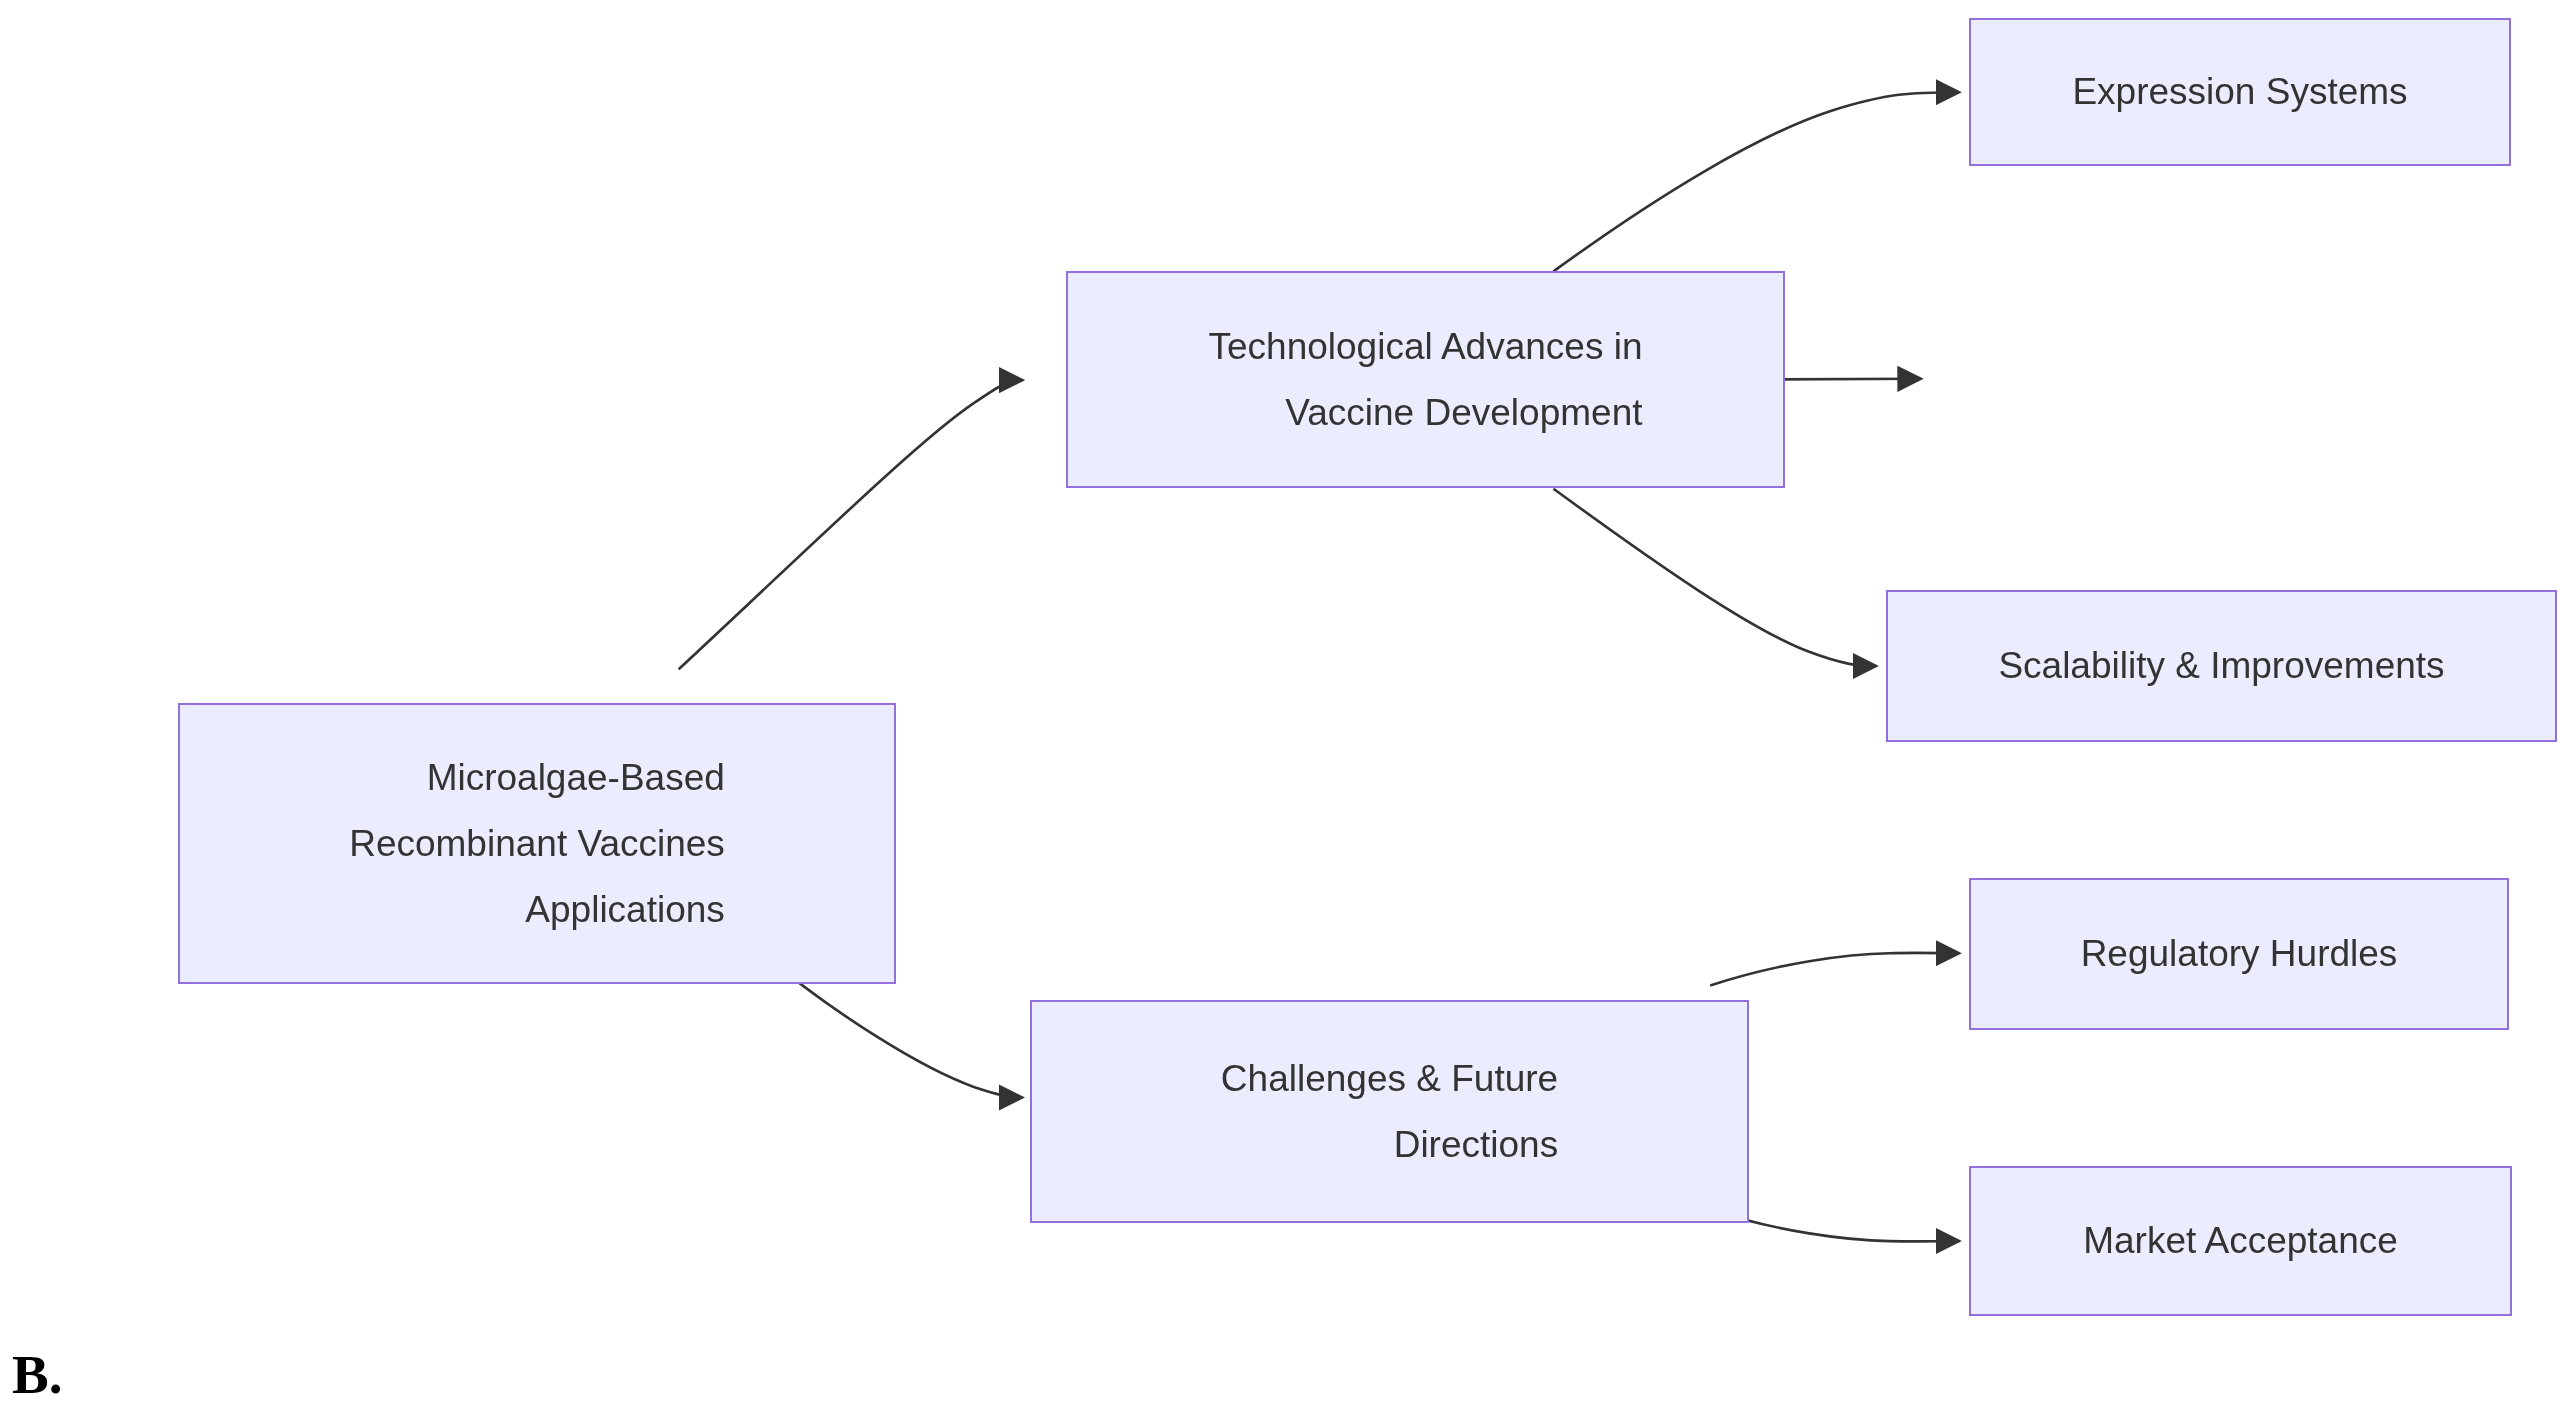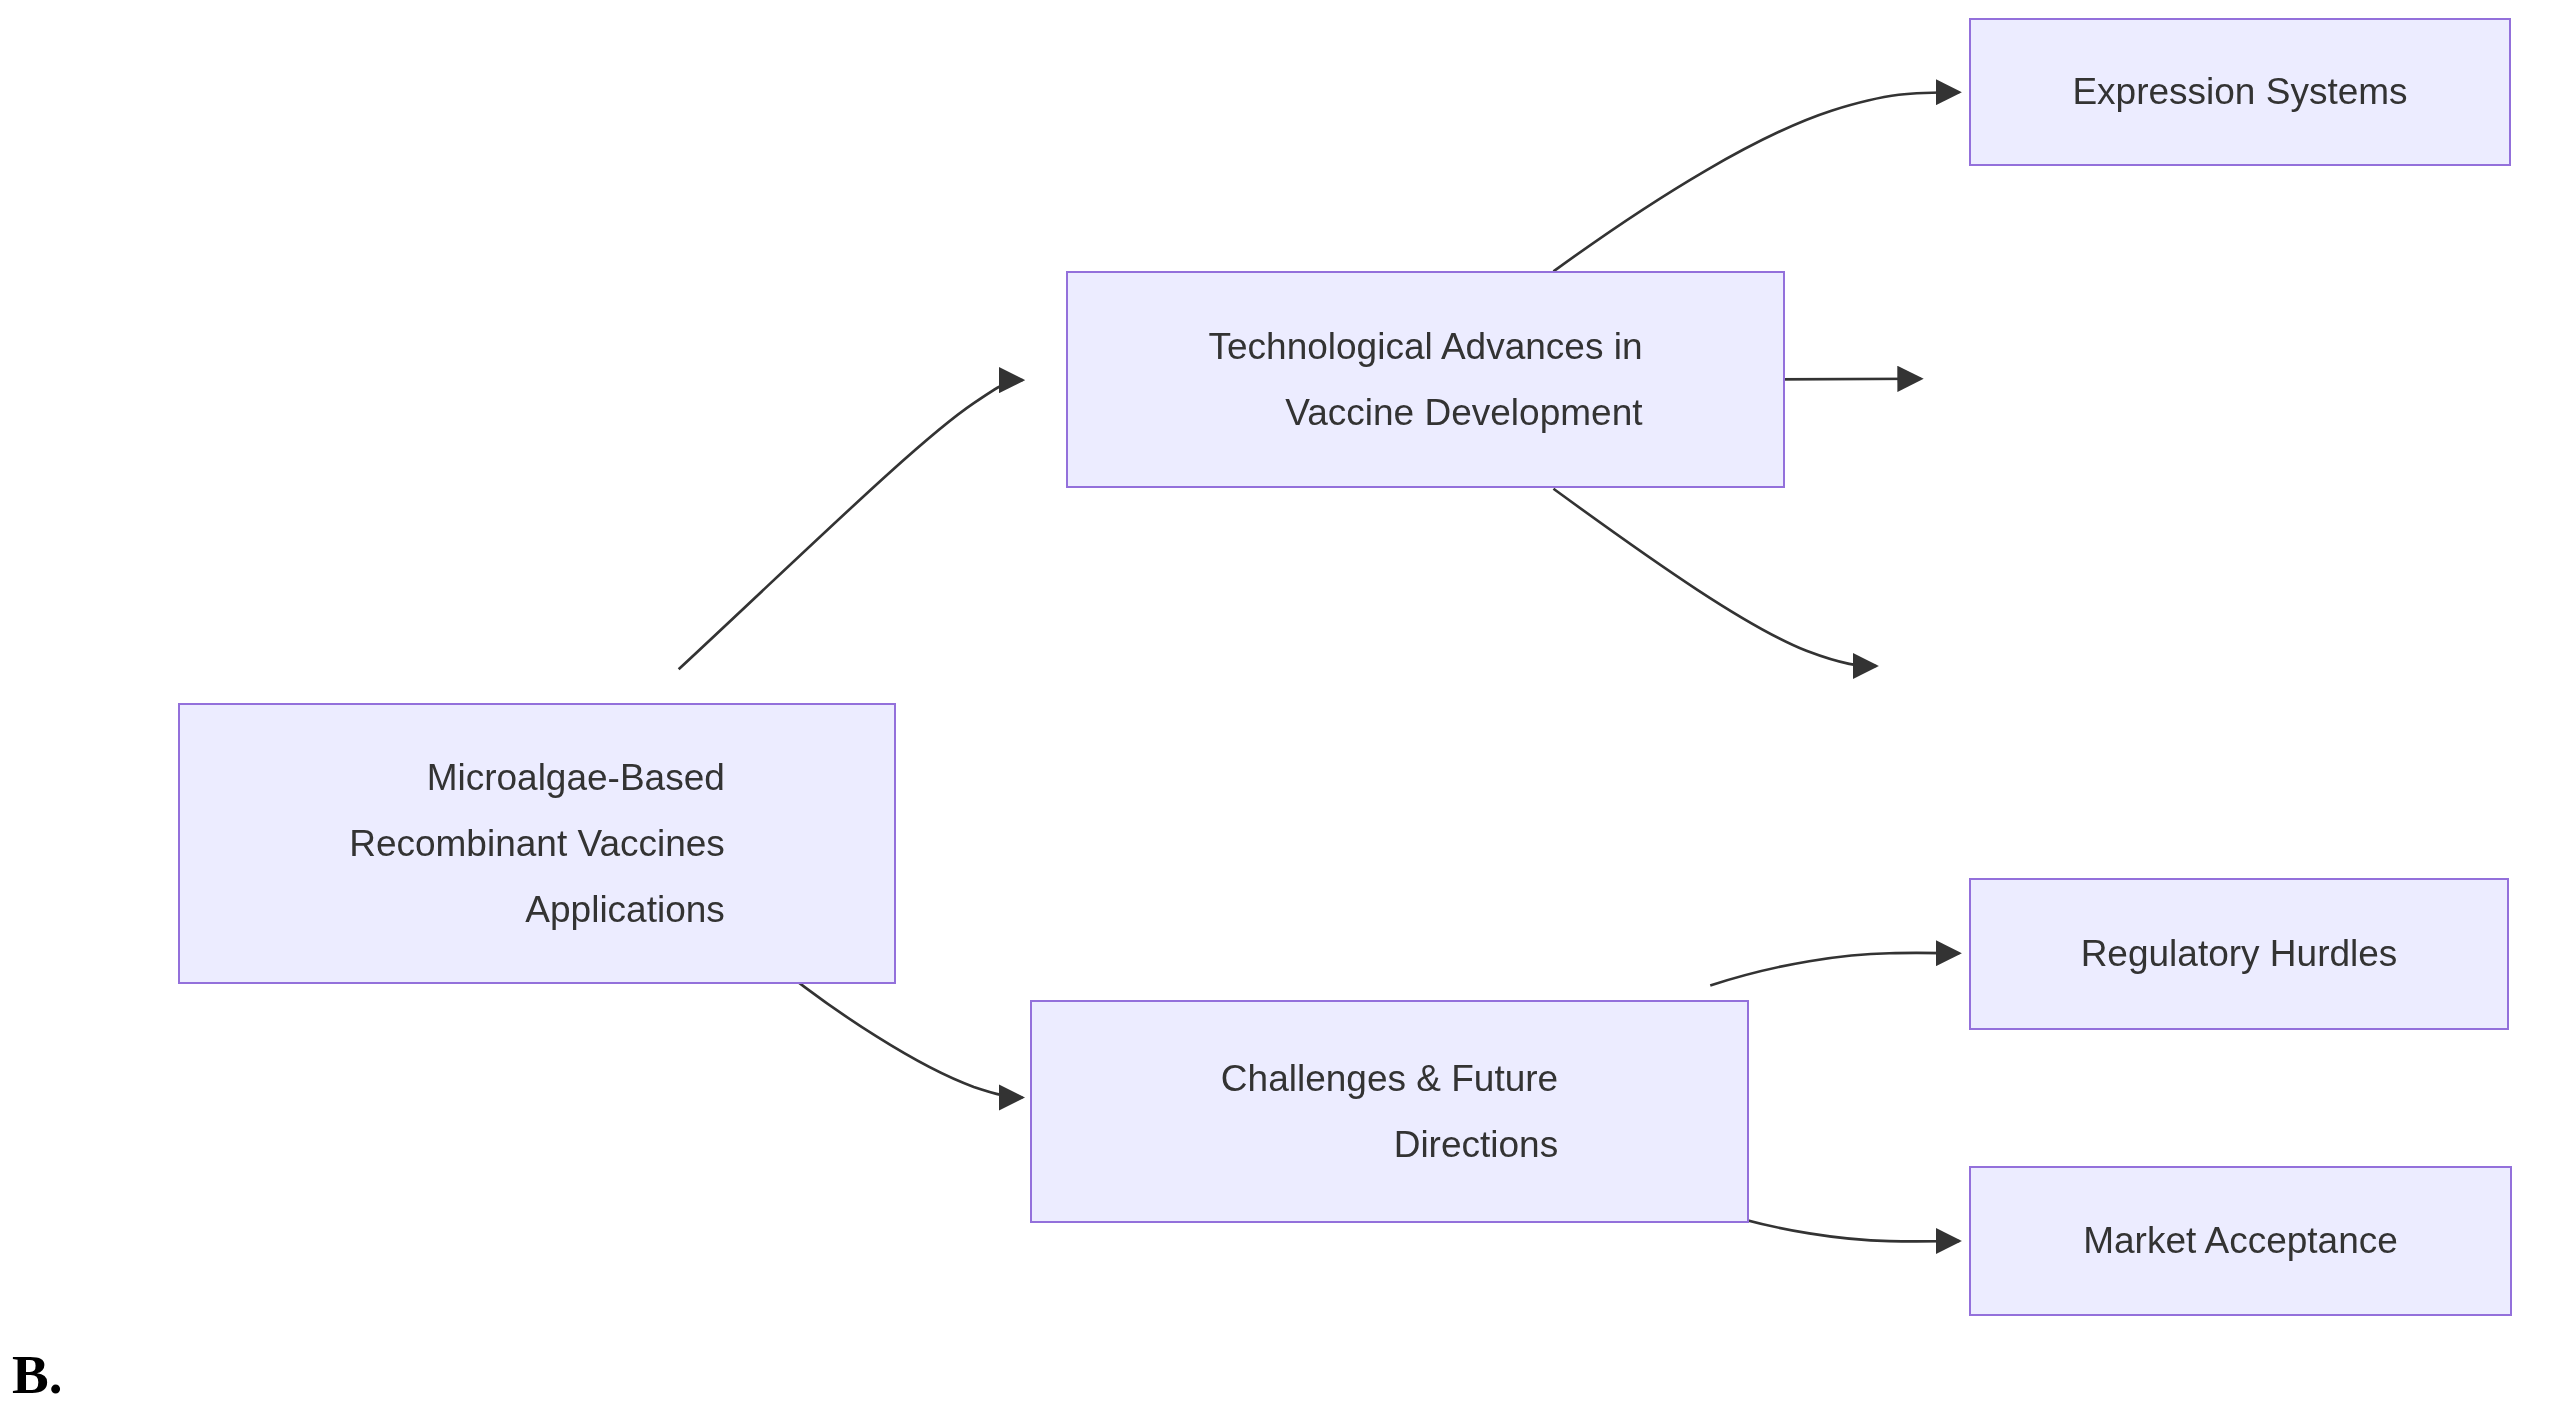--- a/index.html
+++ b/index.html
@@ -74,20 +74,21 @@
 
   <div class="node" id="node-tech">Technological Advances in
 Vaccine Development</div>
 
   <div class="node" id="node-challenges">Challenges &amp; Future
 Directions</div>
 
   <div class="node" id="node-expression">Expression Systems</div>
 
 
+  <div class="node" id="node-scalability">Scalability &amp; Improvements</div>
 
   <div class="node" id="node-regulatory">Regulatory Hurdles</div>
 
   <div class="node" id="node-market">Market Acceptance</div>
 
   <div class="figure-label">B.</div>
 
 </div>
 
 

